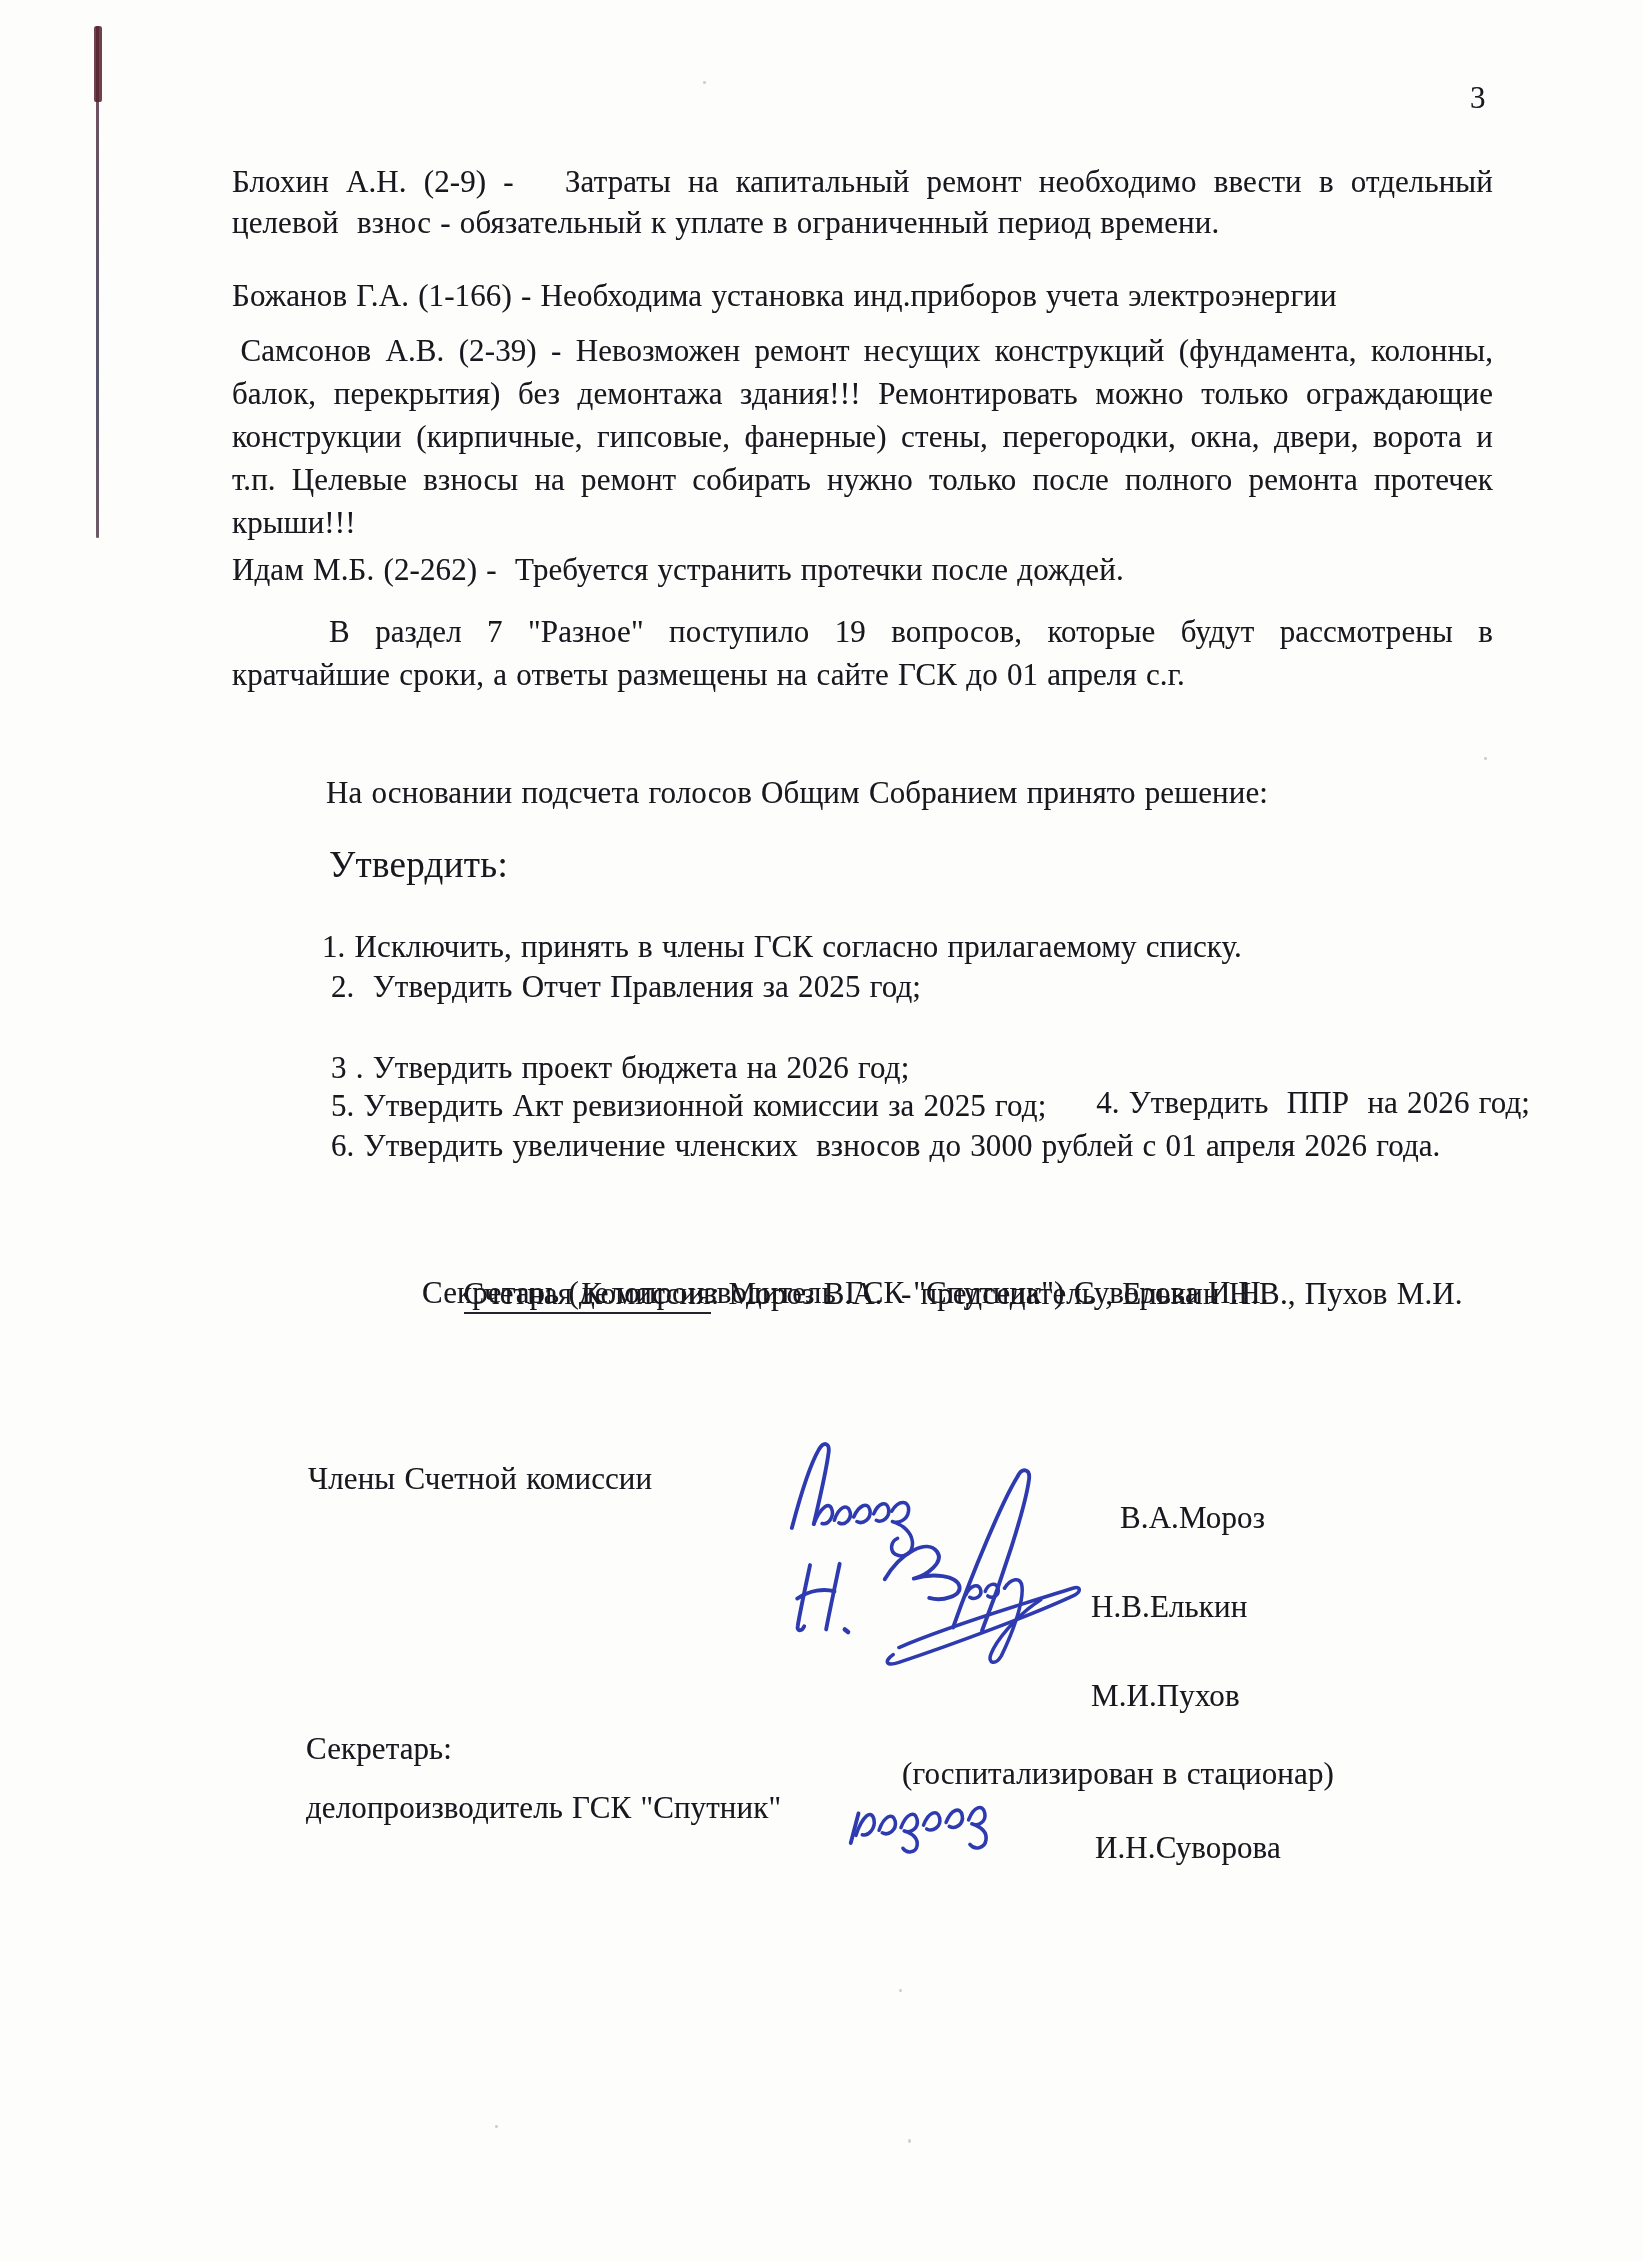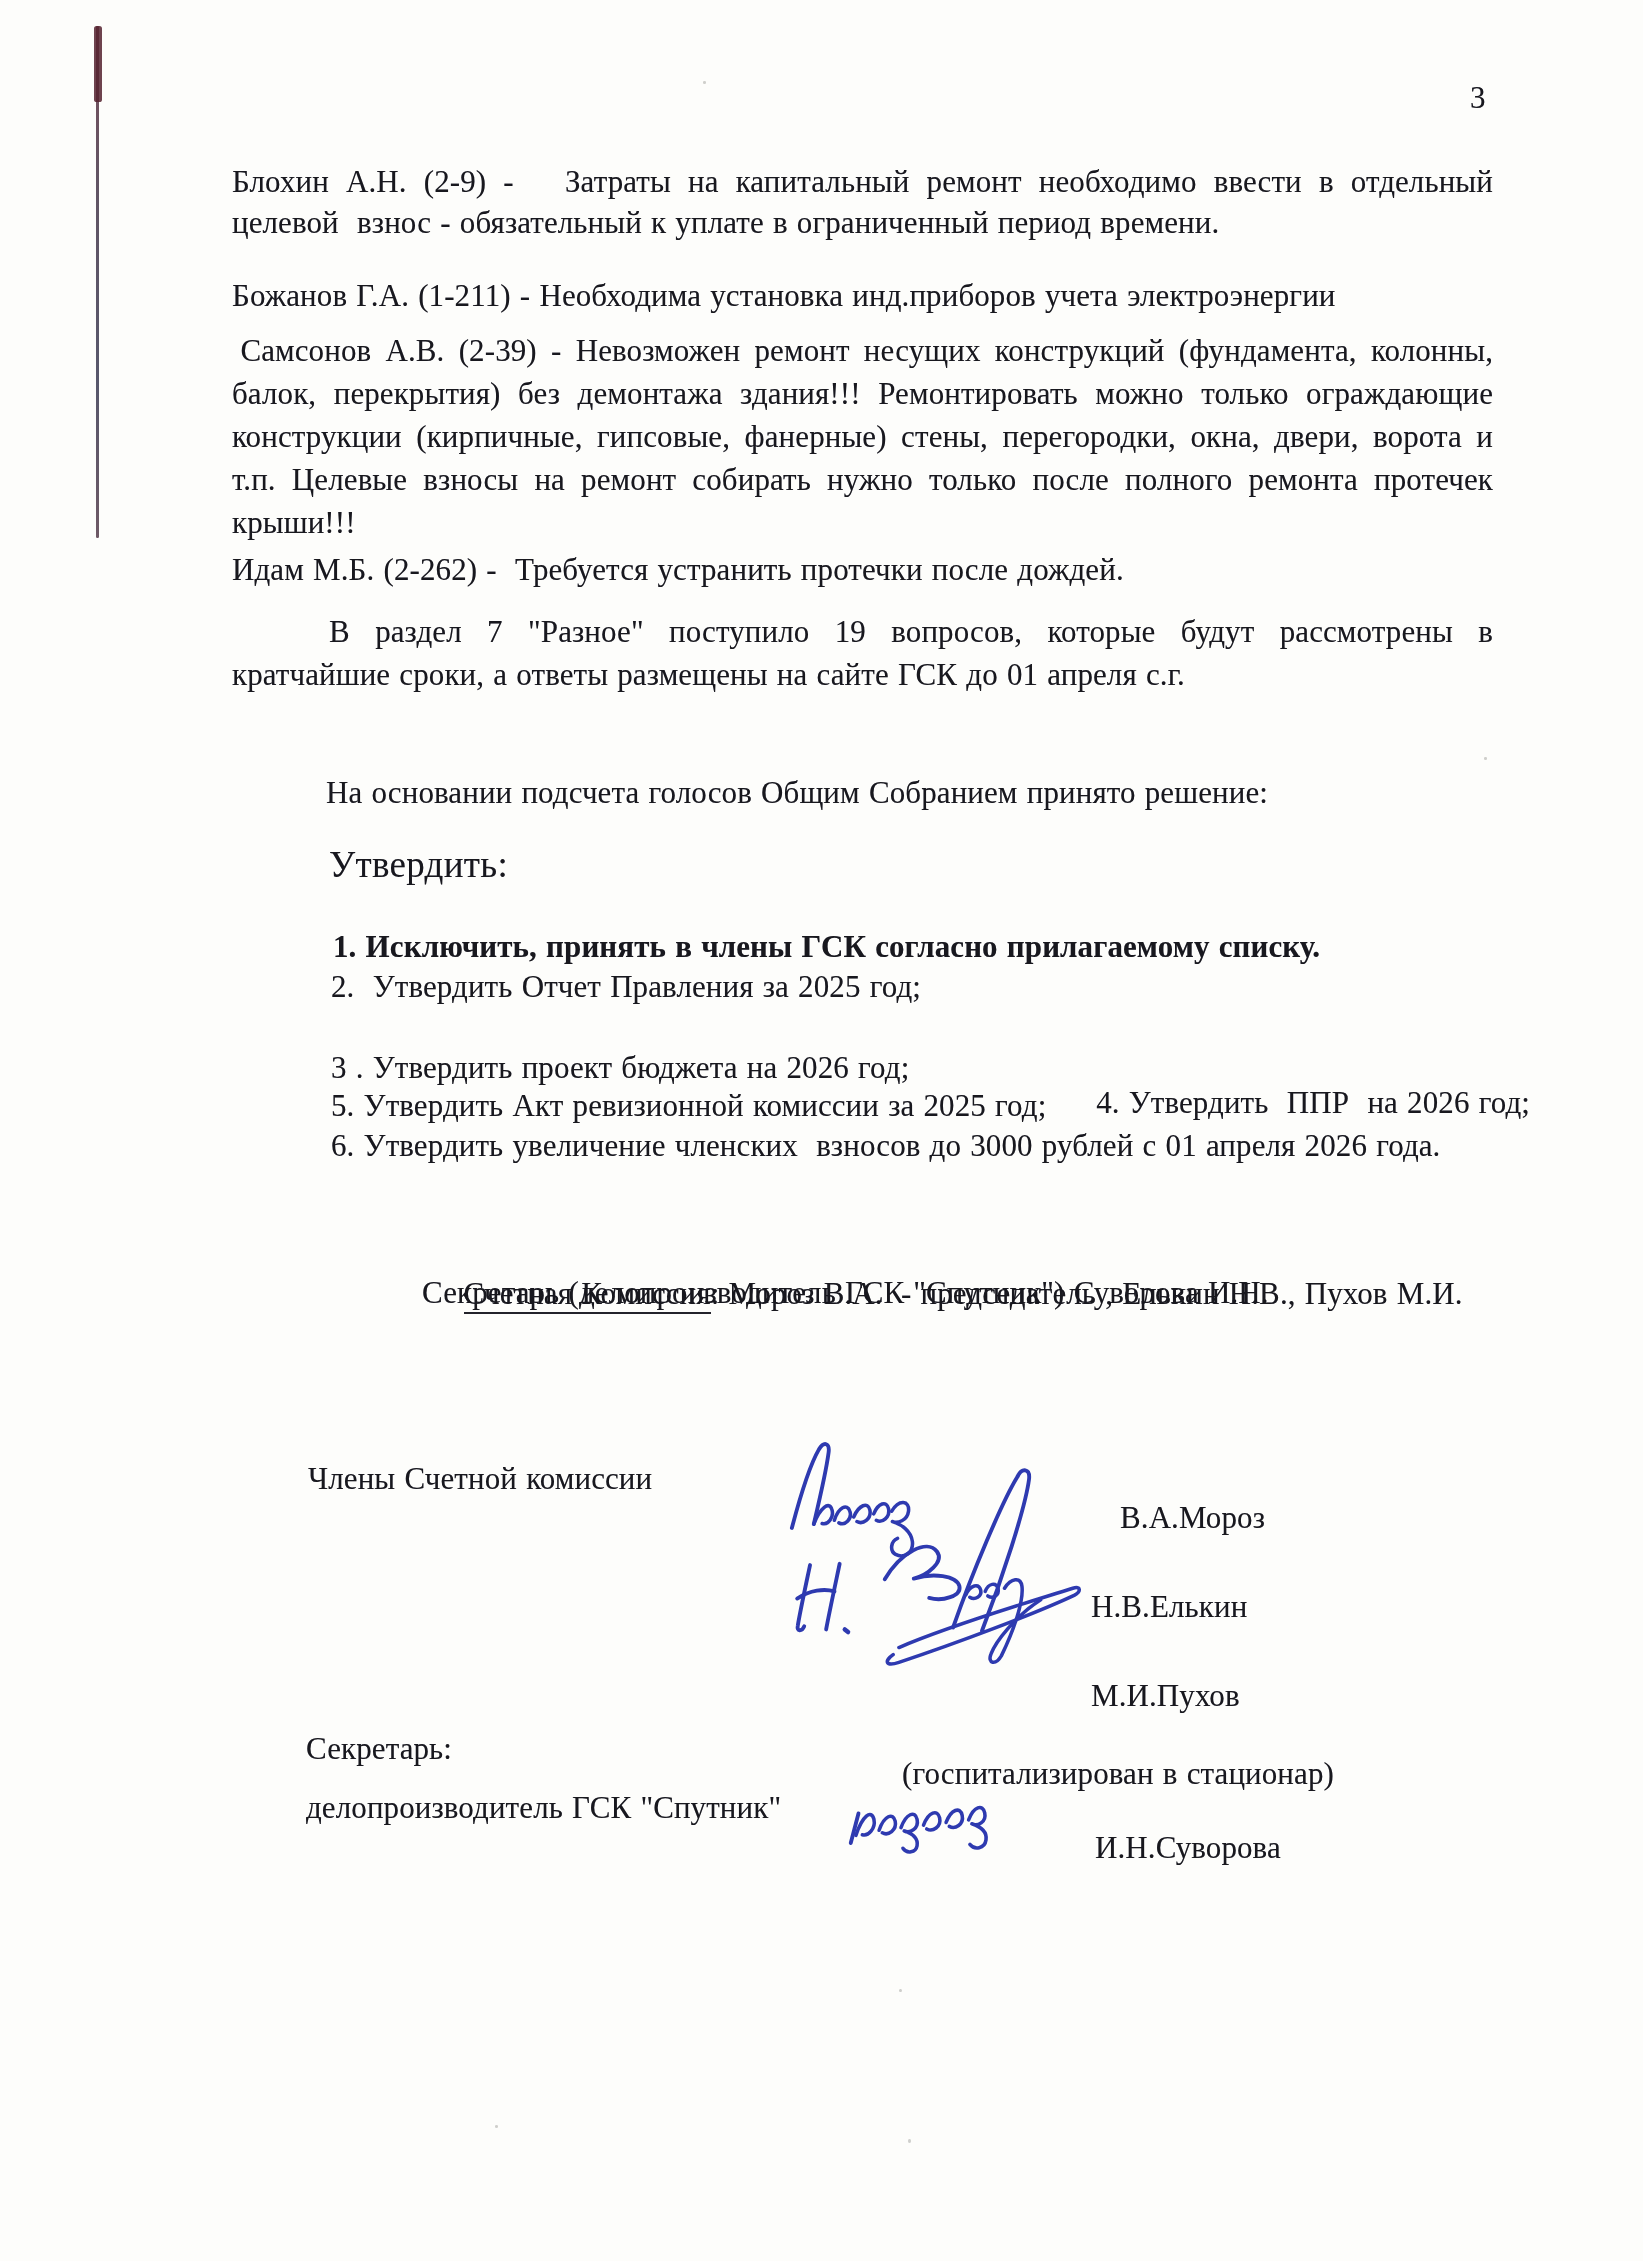--- a/index.html
+++ b/index.html
@@ -43,33 +43,33 @@
 
 <div class="page">
 
   <div class="edge-artifact"></div>
   <div class="edge-blob"></div>
 
   <div class="t" style="left:1470px;top:77px;">3</div>
 
   <div class="t just" style="left:232px;top:161px;width:1261px;">Блохин А.Н. (2-9) -   Затраты на капитальный ремонт необходимо ввести в отдельный целевой  взнос - обязательный к уплате в ограниченный период времени.</div>
 
-  <div class="t" style="left:232px;top:275px;width:1289px;">Божанов Г.А. (1-211) - Необходима установка инд.приборов учета электроэнергии</div>
+  <div class="t" style="left:232px;top:275px;width:1289px;">Божанов Г.А. (1-166) - Необходима установка инд.приборов учета электроэнергии</div>
 
   <div class="t just p3" style="left:232px;top:329px;width:1261px;text-indent:8.4px;">Самсонов А.В. (2-39) - Невозможен ремонт несущих конструкций (фундамента, колонны, балок, перекрытия) без демонтажа здания!!! Ремонтировать можно только ограждающие конструкции (кирпичные, гипсовые, фанерные) стены, перегородки, окна, двери, ворота и т.п. Целевые взносы на ремонт собирать нужно только после полного ремонта протечек крыши!!!</div>
 
   <div class="t" style="left:232px;top:549px;width:1289px;">Идам М.Б. (2-262) -  Требуется устранить протечки после дождей.</div>
 
   <div class="t just" style="left:232px;top:610px;width:1261px;text-indent:97px;line-height:43px;">В раздел 7 "Разное" поступило 19 вопросов, которые будут рассмотрены в кратчайшие сроки, а ответы размещены на сайте ГСК до 01 апреля с.г.</div>
 
   <div class="t" style="left:326px;top:772px;width:1225px;">На основании подсчета голосов Общим Собранием принято решение:</div>
 
   <div class="t heading" style="left:329px;top:842px;">Утвердить:</div>
 
-  <div class="t" style="left:333px;top:926px;width:1199px;font-weight:bold;">1. Исключить, принять в члены ГСК согласно прилагаемому списку.</div>
+  <div class="t" style="left:322px;top:926px;width:1199px;">1. Исключить, принять в члены ГСК согласно прилагаемому списку.</div>
   <div class="t" style="left:331px;top:966px;width:1199px;">2.  Утвердить Отчет Правления за 2025 год;</div>
   <div class="t" style="left:331px;top:1006px;width:1199px;margin-top:41px;">3 . Утвердить проект бюджета на 2026 год;</div>
   <div class="t" style="left:331px;top:1082px;width:1199px;text-align:right;">4. Утвердить  ППР  на 2026 год;</div>
   <div class="t" style="left:331px;top:1085px;width:1199px;">5. Утвердить Акт ревизионной комиссии за 2025 год;</div>
   <div class="t" style="left:331px;top:1125px;width:1225px;">6. Утвердить увеличение членских  взносов до 3000 рублей с 01 апреля 2026 года.</div>
 
   <div class="t" style="left:422px;top:1272px;width:1083px;">Секретарь (делопроизводитель ГСК "Спутник") Суворова И.Н.</div>
 
   <div class="t" style="left:427px;top:1232px;width:1083px;">
     <span class="underlined">Счетная Комиссия</span><span>: Мороз В.А.  - председатель , Елькин Н.В., Пухов М.И.</span>

